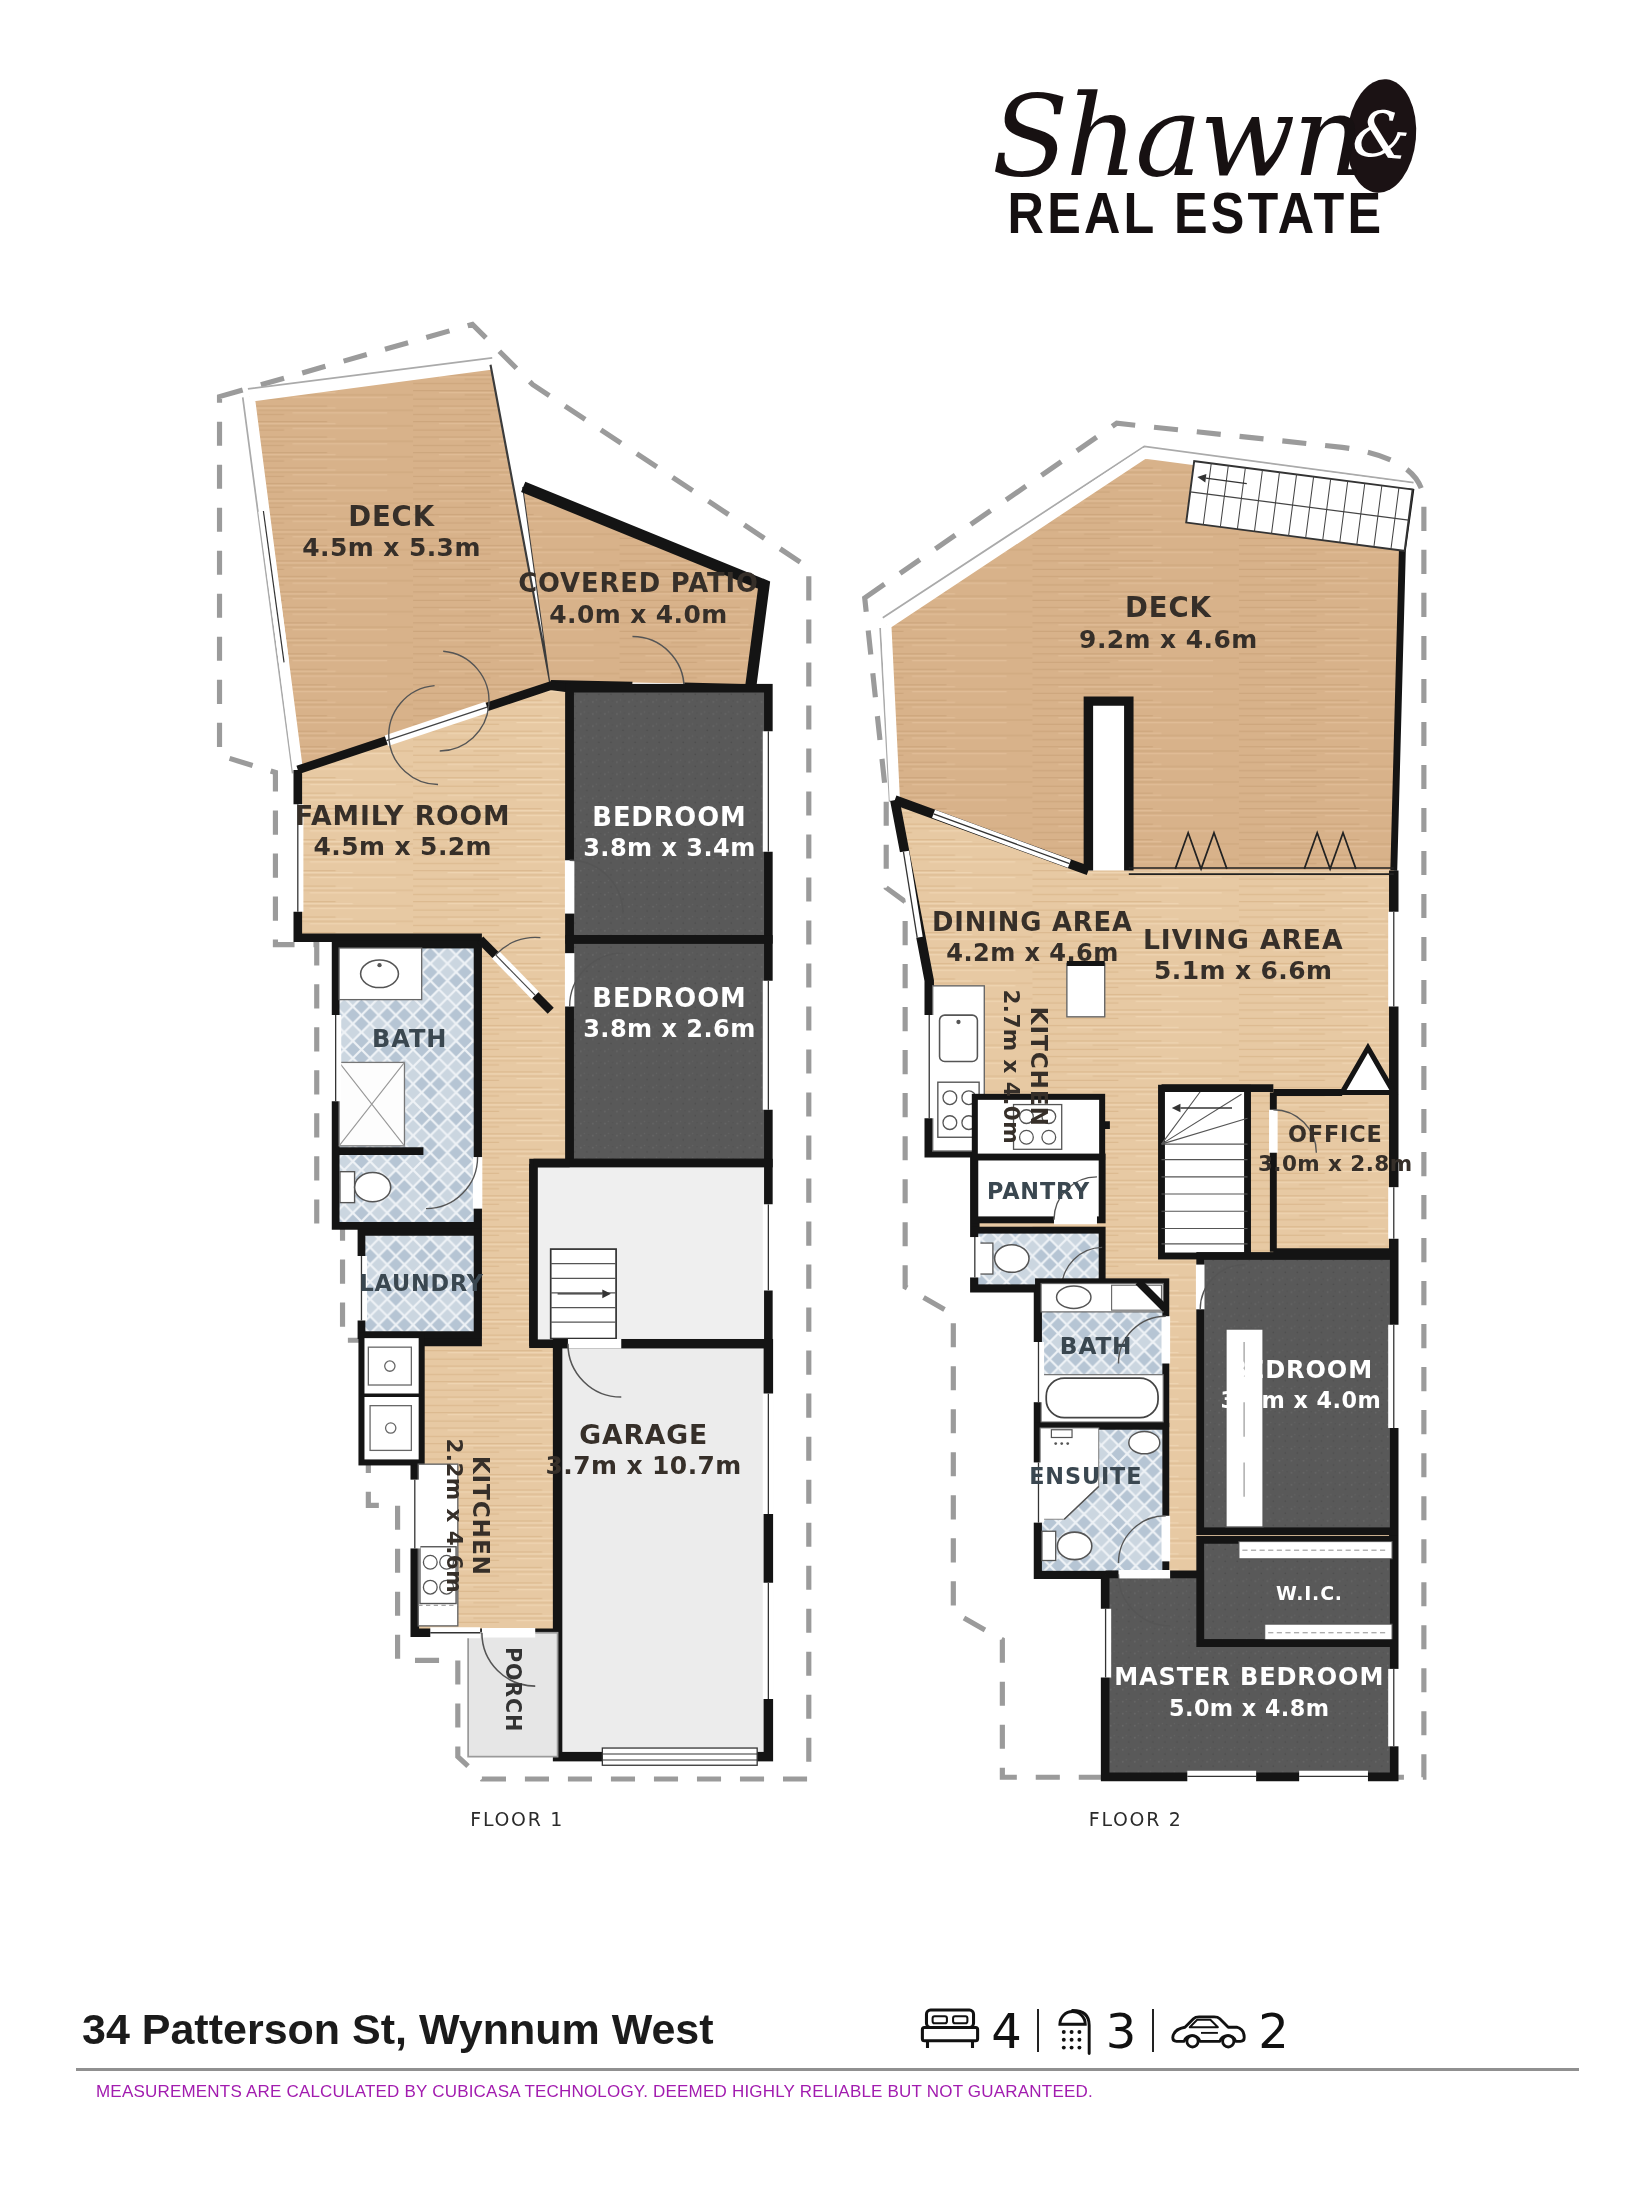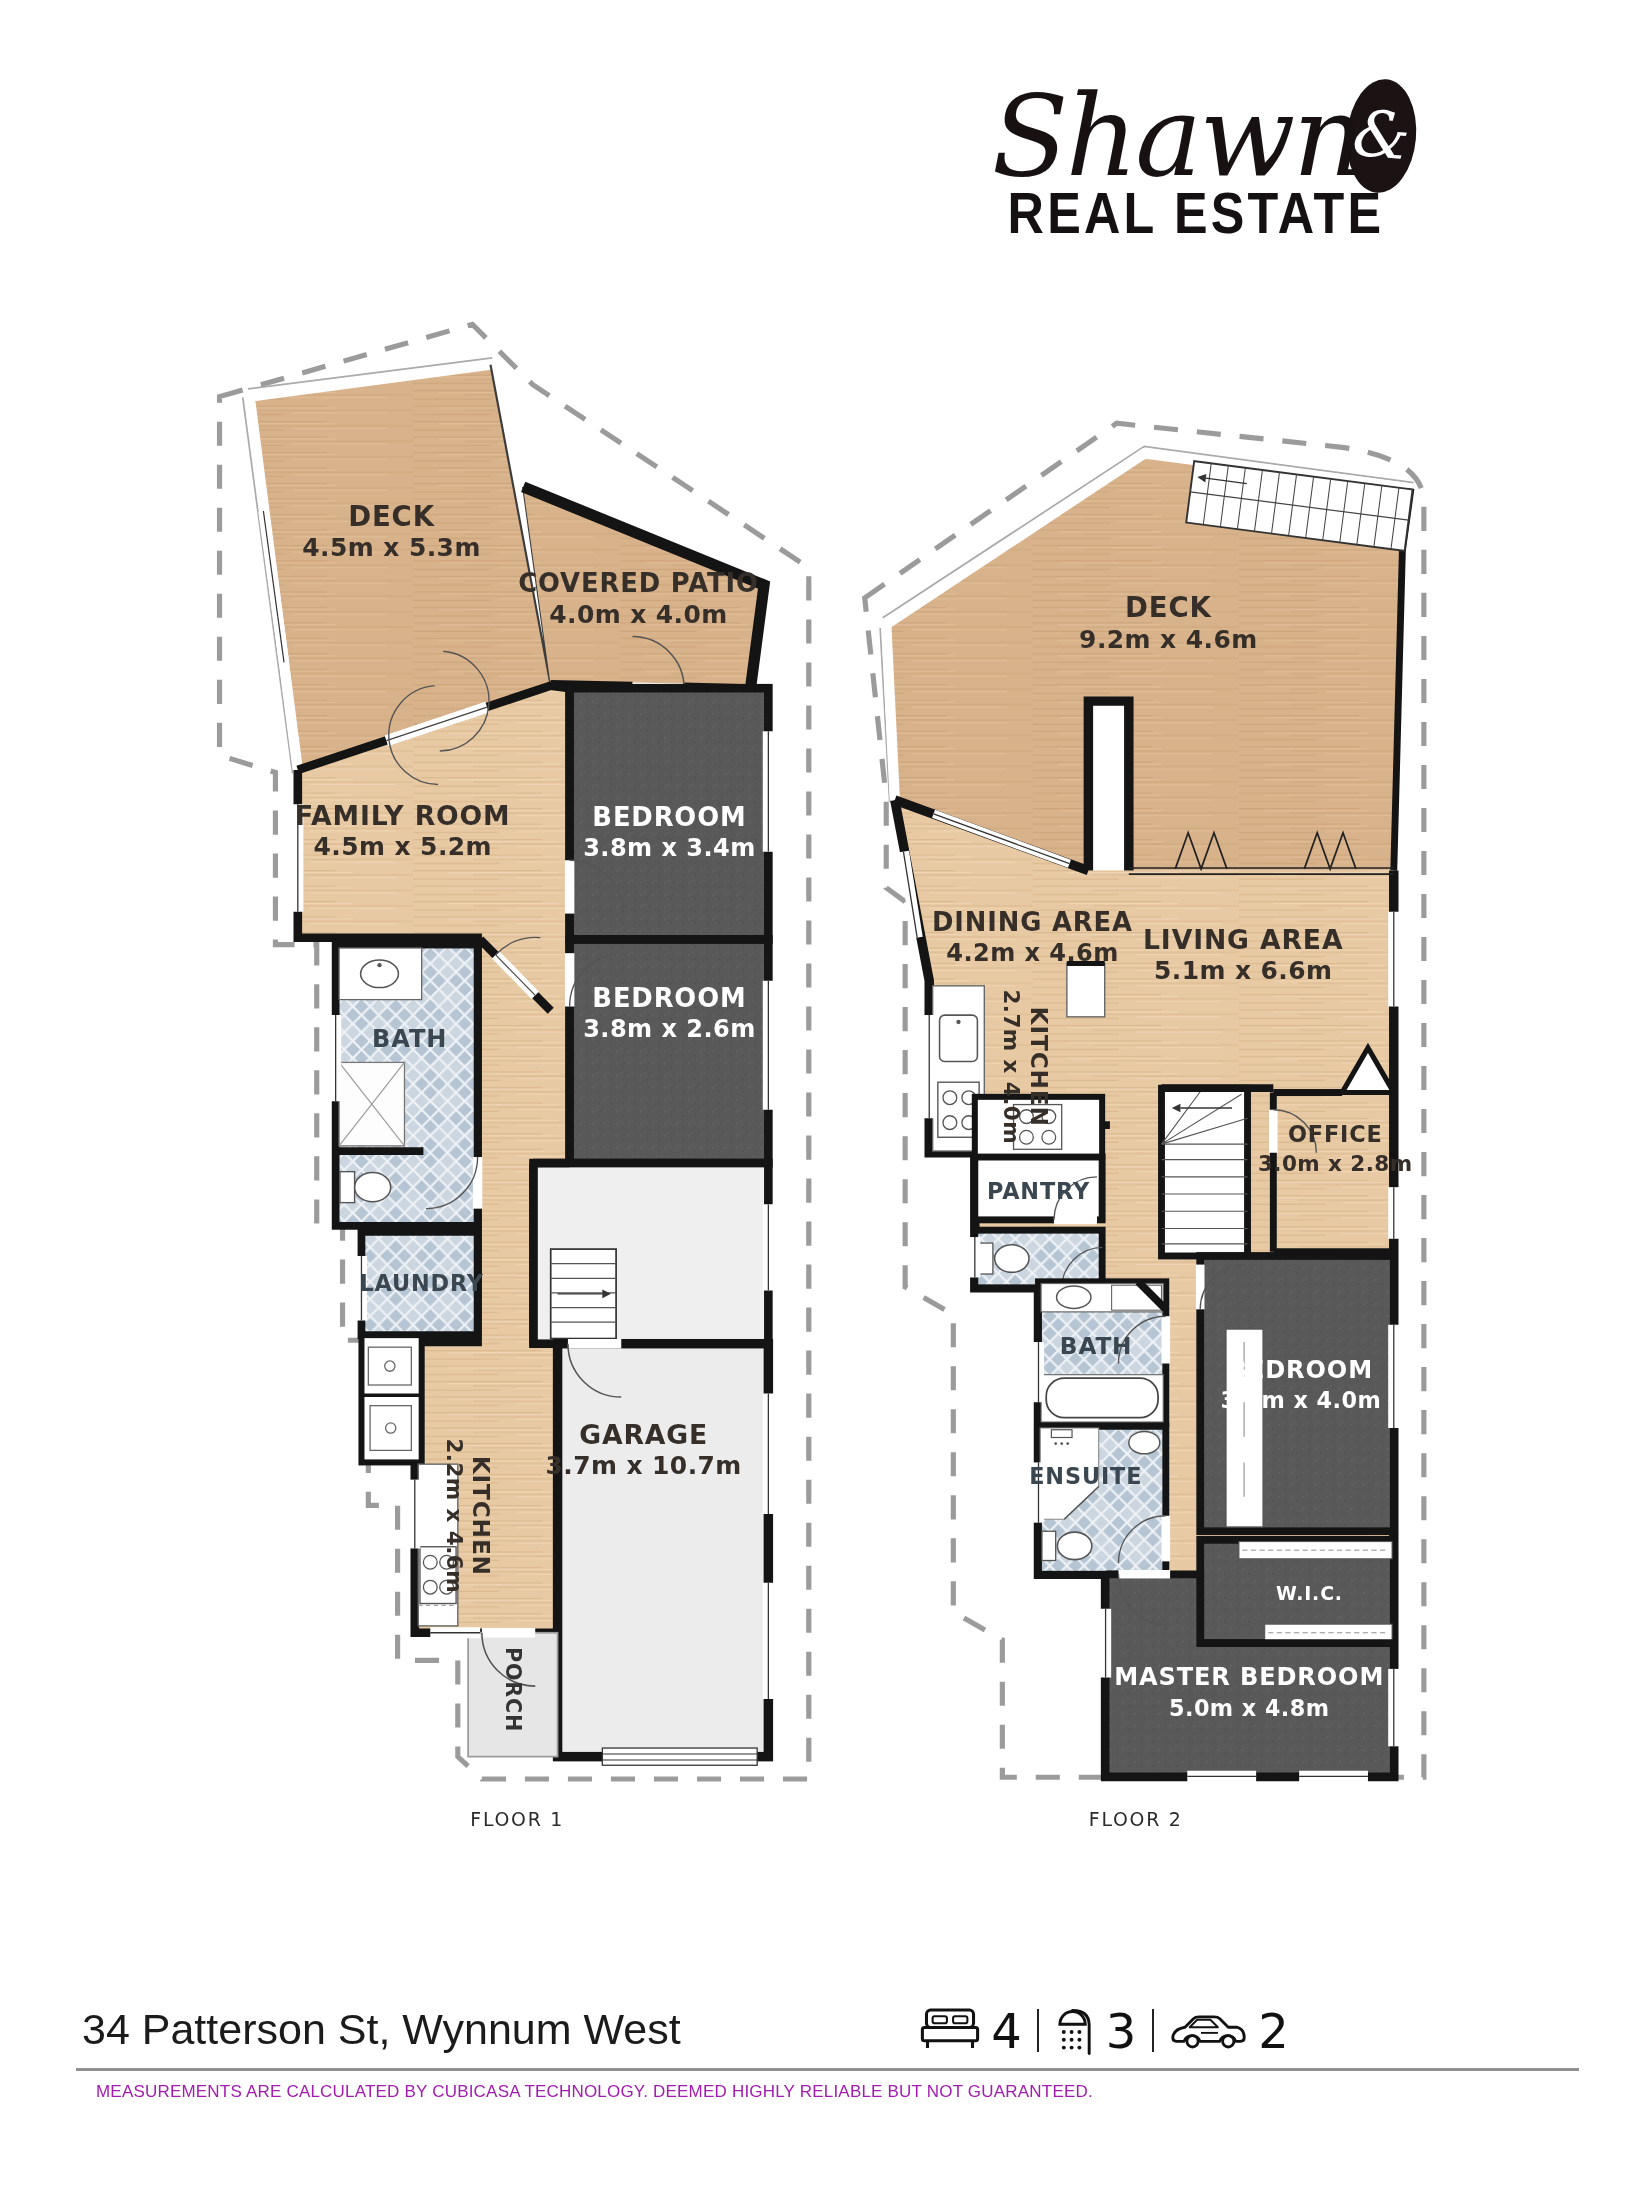--- a/index.html
+++ b/index.html
@@ -12,21 +12,21 @@
   .script{font-family:"DejaVu Serif",serif;font-style:italic;font-size:112px;
           color:#171112;position:relative;z-index:2;letter-spacing:-2.6px;}
   .amp-oval{width:69px;height:114px;background:#1b1214;border-radius:50%;
             display:flex;align-items:center;justify-content:center;margin:0 -15.5px;
             transform:rotate(5deg);position:relative;z-index:1;}
   .amp-oval span{font-family:"DejaVu Serif",serif;font-style:italic;font-size:64px;color:#fff;}
   .brand-sub{font-family:"Liberation Sans",sans-serif;font-weight:700;font-size:53px;
              letter-spacing:3.4px;color:#151011;margin-top:-10.3px;transform:scale(0.95,1.08);}
   
   #address{left:82px;top:2005px;font-family:"Liberation Sans",sans-serif;
-           font-size:43px;font-weight:400;color:#1b1b1b;}
+           font-size:43px;font-weight:700;color:#1b1b1b;}
   #iconrow{left:919px;top:1998px;height:65px;display:flex;align-items:center;gap:10.3px;}
   #iconrow .num{font-size:48px;color:#111;font-family:"DejaVu Sans",sans-serif;}
   #iconrow .sep{width:1.7px;height:43px;background:#222;margin:0 5.2px;}
   #rule{left:76px;top:2068px;width:1503px;height:2.6px;background:#909090;}
   #disclaimer{left:96px;top:2082px;font-family:"Liberation Sans",sans-serif;
               font-size:17px;color:#a21caf;letter-spacing:0.2px;}
   
   text{font-family:"DejaVu Sans",sans-serif;}
   .rl{font-weight:bold;letter-spacing:1px;fill:#362f29;}
   .rd{font-weight:bold;letter-spacing:0.5px;fill:#362f29;}

